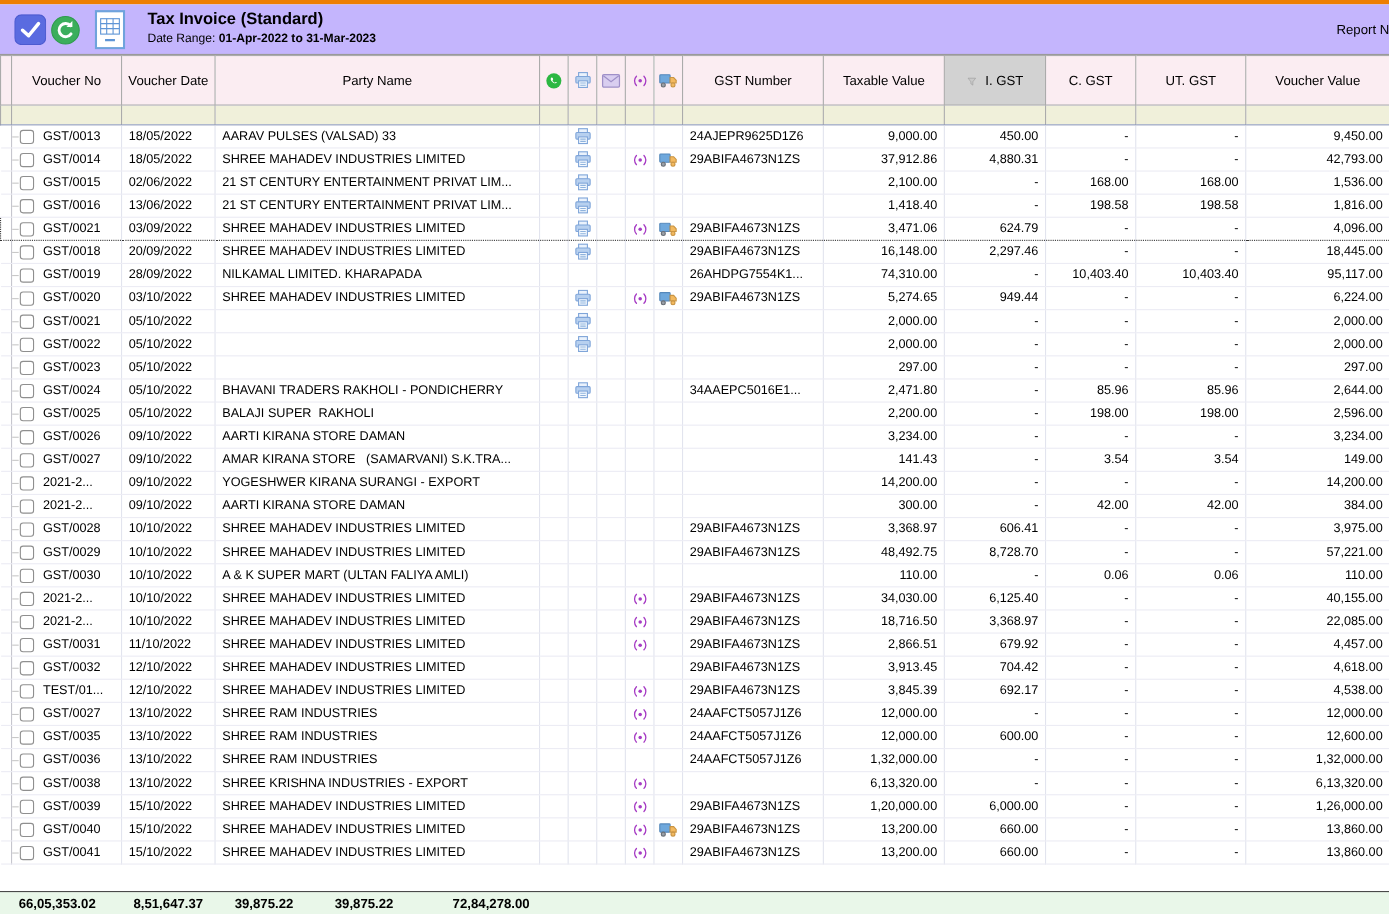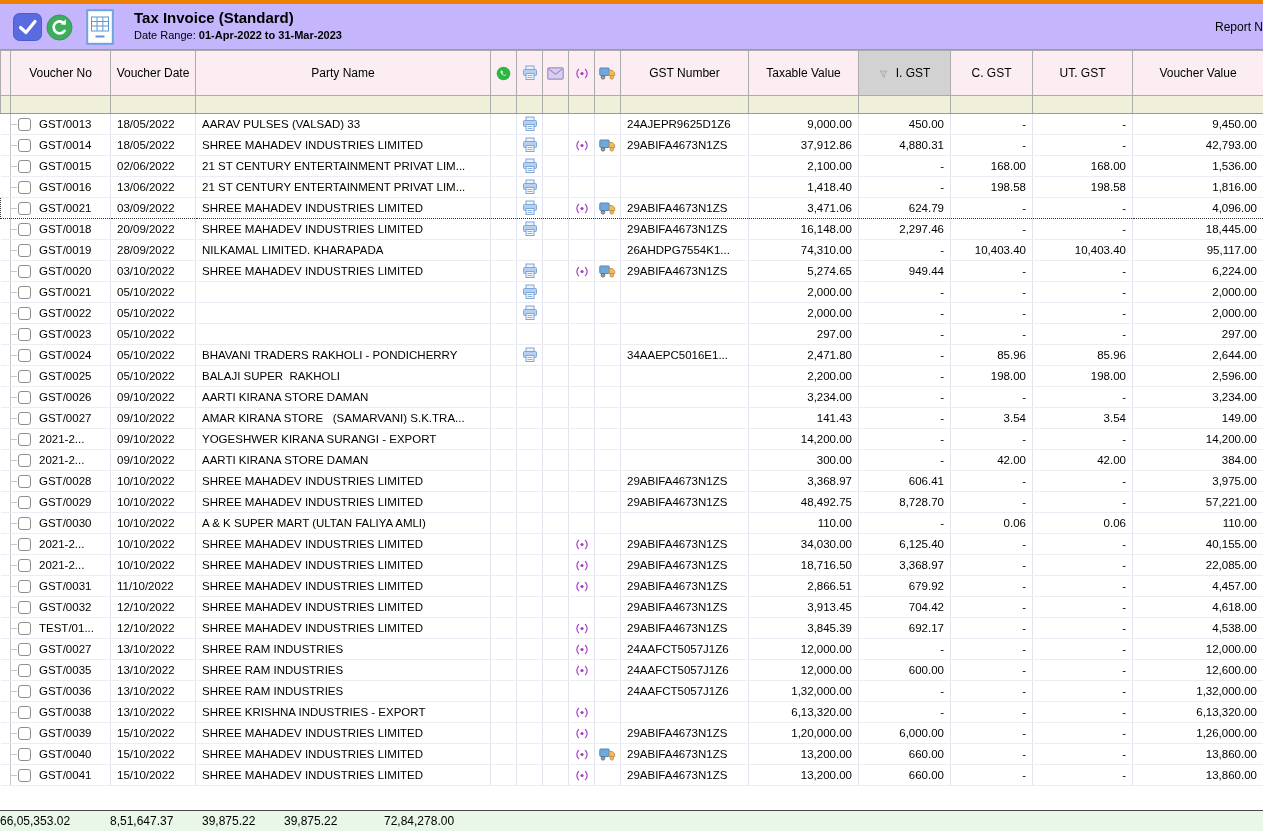--- a/index.html
+++ b/index.html
@@ -39,21 +39,21 @@
   .tree-dash { width:6px; height:1px; background:#C8C8C8; flex:0 0 auto; }
   .cb { width:13px; height:13px; border:1px solid #8F8F8F; border-radius:3px; background:#fff;
     flex:0 0 auto; margin:0 8px 0 1px; cursor:pointer; }
   tr.selected td { border-top:1px dotted #333; border-bottom:1px dotted #333; }
   tr.selected td:first-child { border-left:1px dotted #333; }
   tr.selected td:last-child { border-right:1px dotted #333; }
 
   .footer { position:absolute; left:0; top:810px; width:1263px; height:21px; background:#E9F7E9;
     border-top:1px solid #4A4A4A; display:flex; align-items:center; z-index:5; }
   .footer .records { width:748px; padding-left:5px; font-size:12.5px; font-weight:bold; }
-  .footer .fnum { font-size:12px; font-weight:normal; text-align:left; padding-right:6px; }
+  .footer .fnum { font-size:12px; font-weight:bold; text-align:center; padding-right:6px; }
   .fw-tax { width:110px; } .fw-ig { width:92px; } .fw-cg { width:82px; } .fw-ug { width:100px; } .fw-vv { width:131px; }
 
   svg { display:inline-block; vertical-align:middle; }
 </style>
 </head>
 <body>
 
 <div class="page">
 
   <div class="top-strip"></div>

